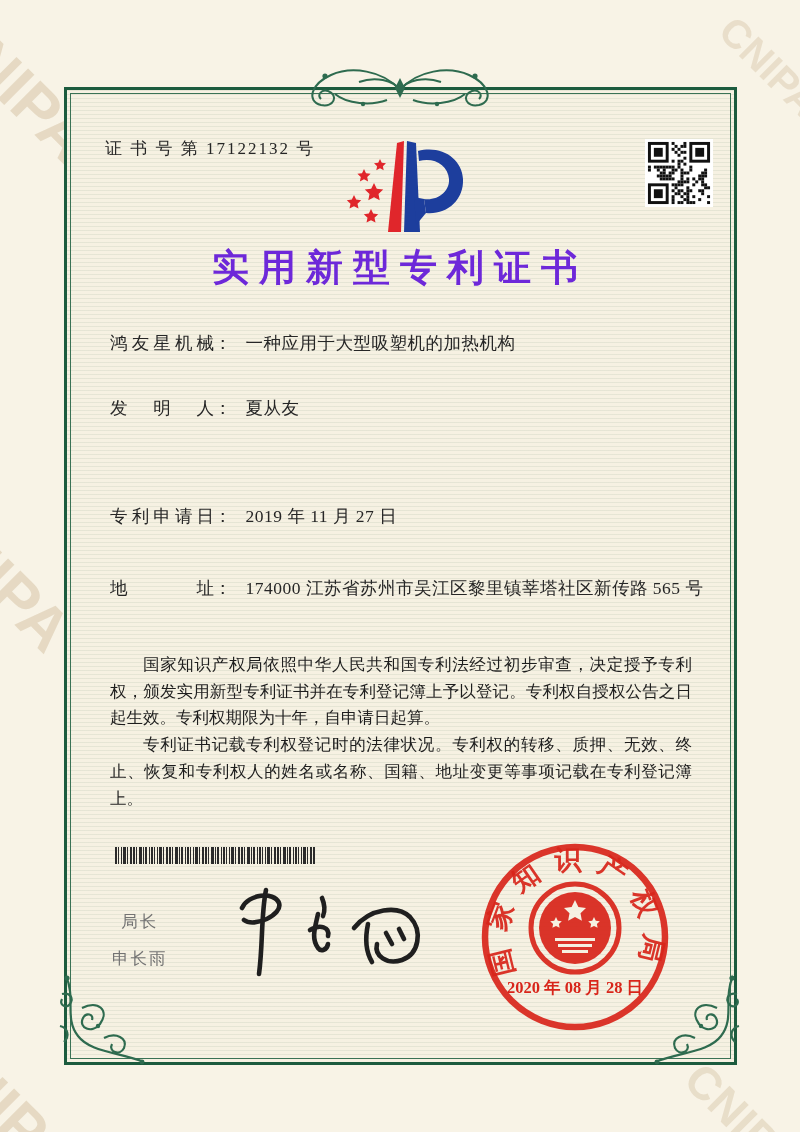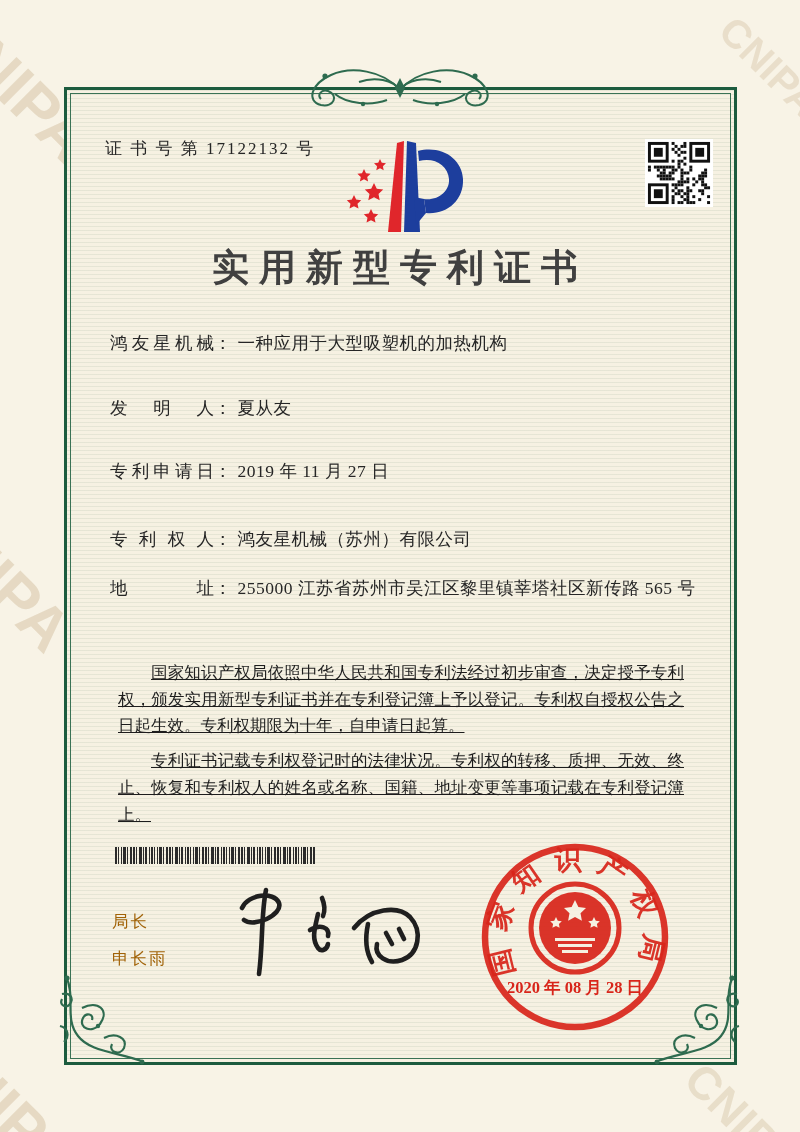--- a/index.html
+++ b/index.html
@@ -13,35 +13,35 @@
       color:rgba(168,158,146,0.55);white-space:nowrap;transform-origin:left top;pointer-events:none;}
 
   
   .frame-outer{position:absolute;left:64px;top:87px;width:673px;height:978px;border:3px solid #1c5b3e;box-sizing:border-box;
       background:repeating-linear-gradient(180deg, rgba(120,148,124,0.13) 0 1px, rgba(246,242,229,0) 1px 4px),#f6f1e2;}
   .frame-inner{position:absolute;left:3px;top:3px;right:3px;bottom:3px;border:1px solid #3a7255;}
 
   .cert-no{position:absolute;left:105px;top:137px;font-size:17px;letter-spacing:2px;}
 
   .title{position:absolute;left:0;top:243px;width:100%;text-align:center;font-size:37px;font-weight:bold;
-      letter-spacing:10px;color:#404040;}
+      letter-spacing:10px;color:#6d28d9;}
 
   .row{position:absolute;left:110px;font-size:17.5px;white-space:nowrap;}
   .lab{display:inline-block;width:104px;text-align:justify;text-align-last:justify;}
   .lab5{display:inline-block;width:90px;}
-  .val{padding-left:6px;letter-spacing:0.5px;}
+  .val{padding-left:6px;letter-spacing:0.5px;margin-left:8px;}
 
   .paras{position:absolute;left:110px;top:652px;width:582px;font-size:16.5px;line-height:1.62;text-align:justify;color:#1d1d1d;}
-  .paras p{margin:8px;text-indent:2em;font-style:normal;text-decoration:underline;}
+  .paras p{margin:0;text-indent:2em;font-style:normal;}
 
   .barcode{position:absolute;left:115px;top:847px;width:205px;height:17px;display:flex;align-items:stretch;}
   .barcode div{background:#2b2b2b;}
 
   .officer{position:absolute;left:112px;top:903px;font-family:"Liberation Sans","DejaVu Sans",sans-serif;
-      font-size:16.5px;color:#a16207;line-height:37px;letter-spacing:2px;}
+      font-size:16.5px;color:#737373;line-height:37px;letter-spacing:2px;text-align:center;}
 
   .sig{position:absolute;left:228px;top:878px;}
   .seal{position:absolute;left:478px;top:840px;}
 
   .page-info{position:absolute;left:0;top:1033px;width:100%;text-align:center;font-size:14px;letter-spacing:2px;}
   .footer-note{position:absolute;left:0;top:1078px;width:100%;text-align:center;font-size:17px;letter-spacing:4px;color:#222;}
 
   .logo{position:absolute;left:344px;top:137px;}
   .qr{position:absolute;left:645px;top:139px;width:68px;height:68px;background:#fff;}
   .orn-top{position:absolute;left:275px;top:60px;}
@@ -249,28 +249,25 @@
       </svg></div>
 
   <div class="title">实用新型专利证书</div>
 
   <div class="row" style="top:331px;">
     <span class="lab">鸿友星机械</span><span>：</span><span class="val">一种应用于大型吸塑机的加热机构</span>
   </div>
   <div class="row" style="top:396px;">
     <span class="lab">发　明　人</span><span>：</span><span class="val">夏从友</span>
   </div>
-  <div class="row" style="top:459px;">
+  <div class="row" style="top:504px;">
     <span class="lab">专利申请日</span><span>：</span><span class="val">2019 年 11 月 27 日</span>
   </div>
-  <div class="row" style="top:527px;">
-    <span class="lab">专 利 权 人</span><span>：</span><span class="val">鸿友星机械（苏州）有限公司</span>
-  </div>
   <div class="row" style="top:576px;">
-    <span class="lab">地　　　址</span><span>：</span><span class="val">255000 江苏省苏州市吴江区黎里镇莘塔社区新传路 565 号</span>
+    <span class="lab">地　　　址</span><span>：</span><span class="val">174000 江苏省苏州市吴江区黎里镇莘塔社区新传路 565 号</span>
   </div>
 
 
   <div class="paras">
     <p>国家知识产权局依照中华人民共和国专利法经过初步审查，决定授予专利权，颁发实用新型专利证书并在专利登记簿上予以登记。专利权自授权公告之日起生效。专利权期限为十年，自申请日起算。</p>
     <p>专利证书记载专利权登记时的法律状况。专利权的转移、质押、无效、终止、恢复和专利权人的姓名或名称、国籍、地址变更等事项记载在专利登记簿上。</p>
   </div>
 
   <div class="barcode">
       <div style="width: 2px; margin-right: 1px;"></div>

